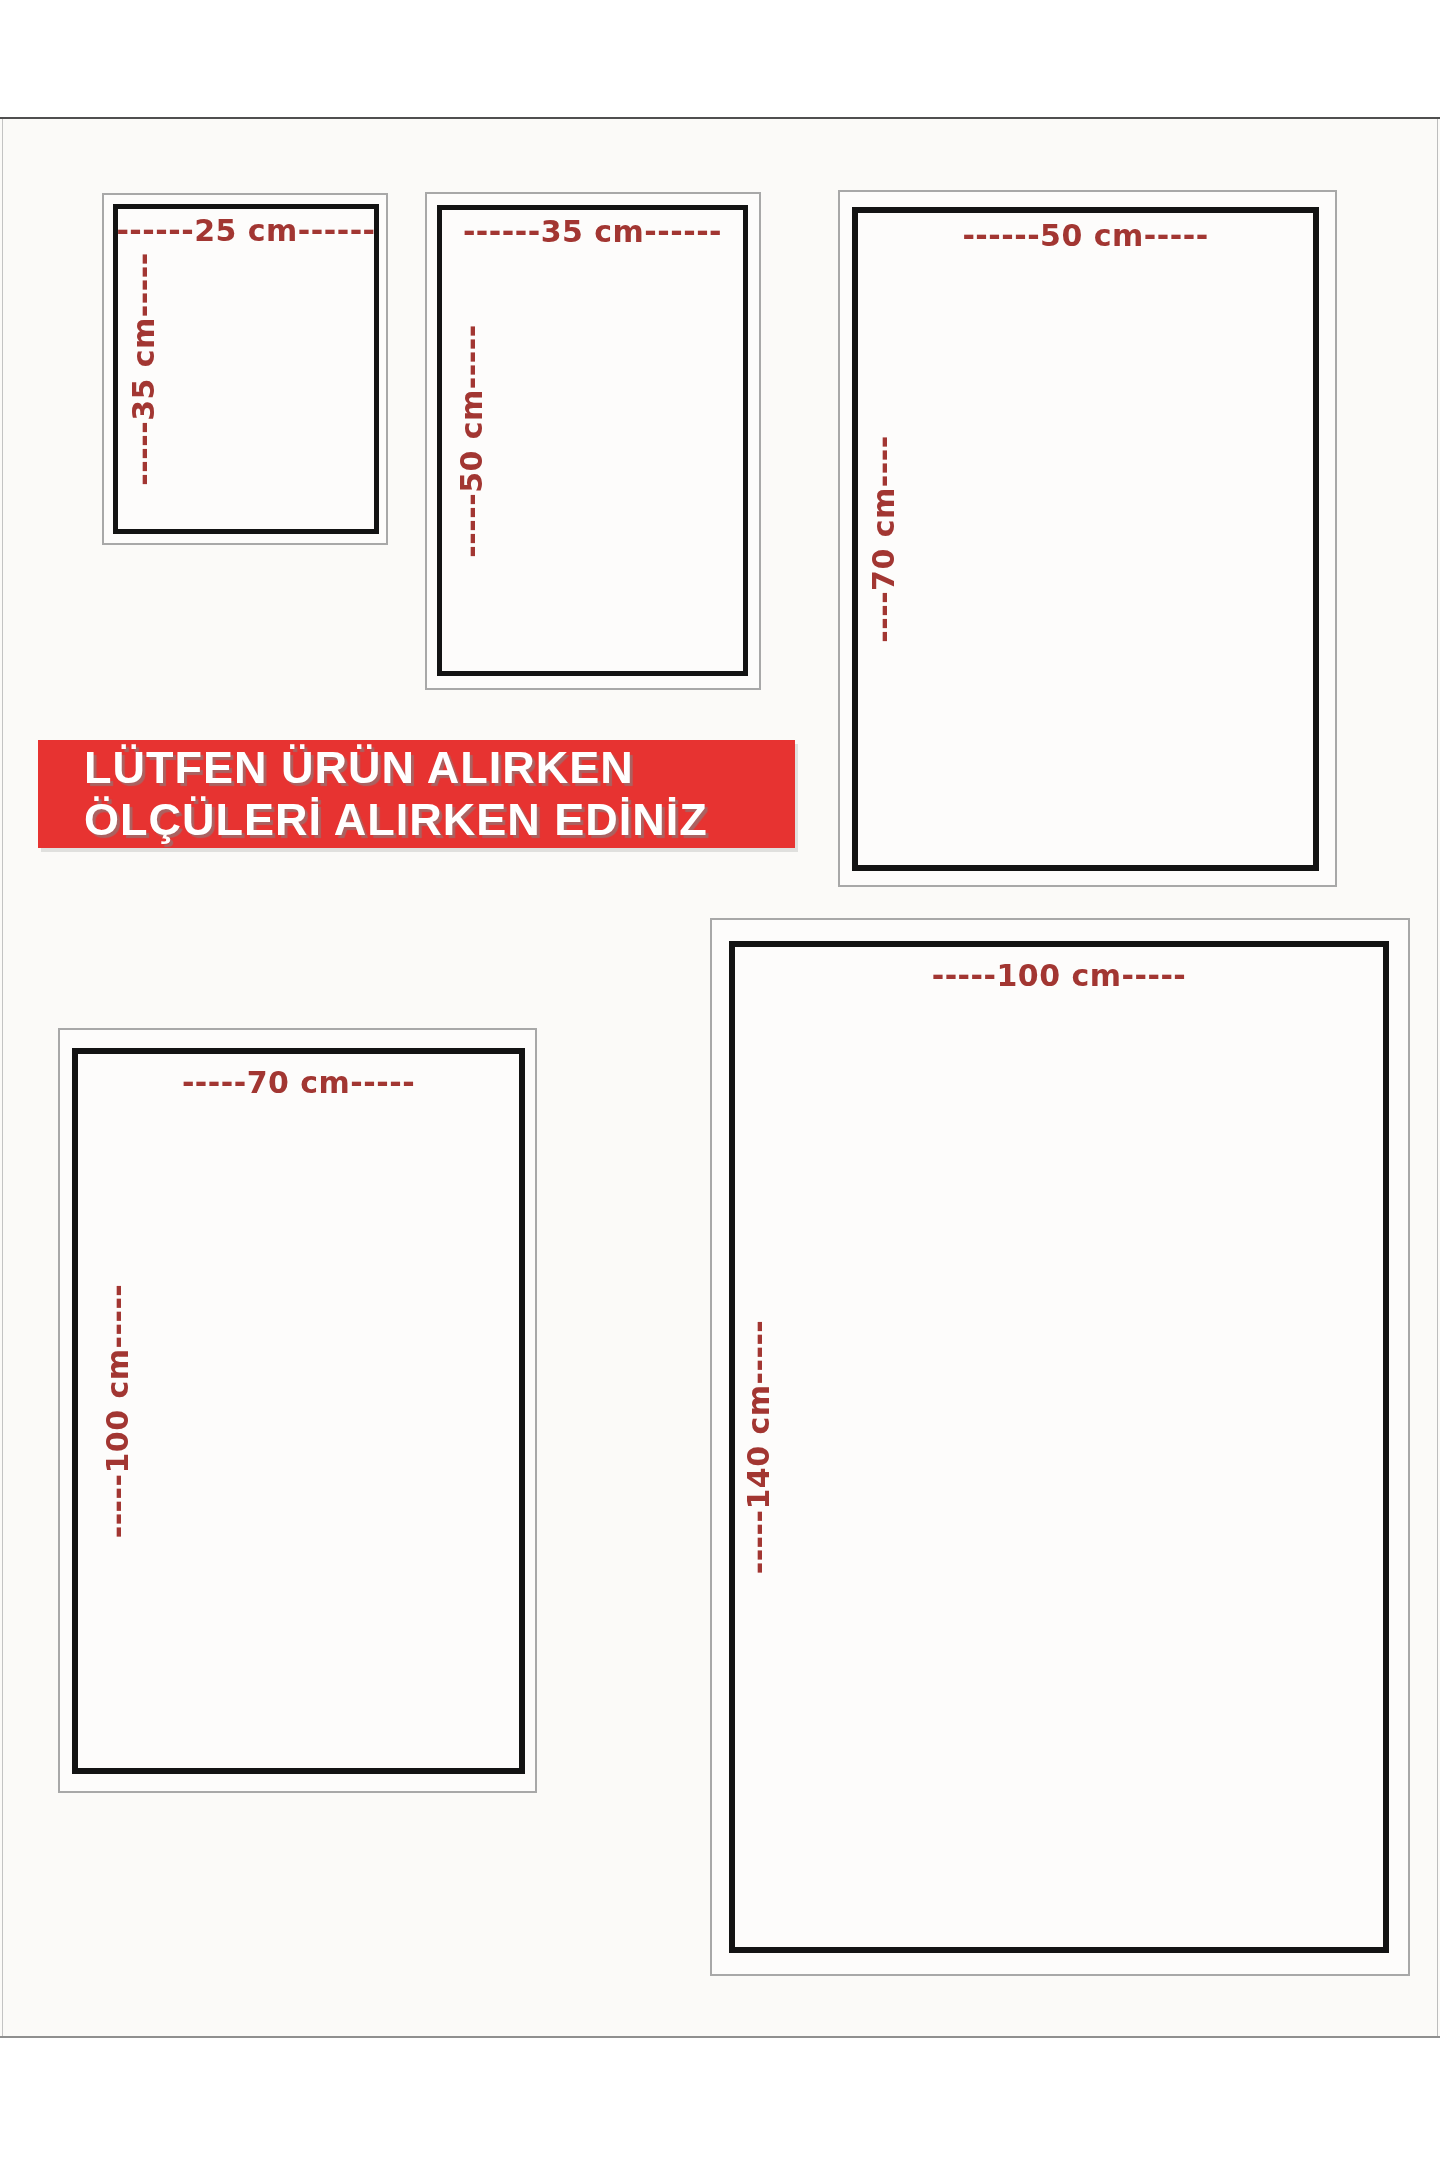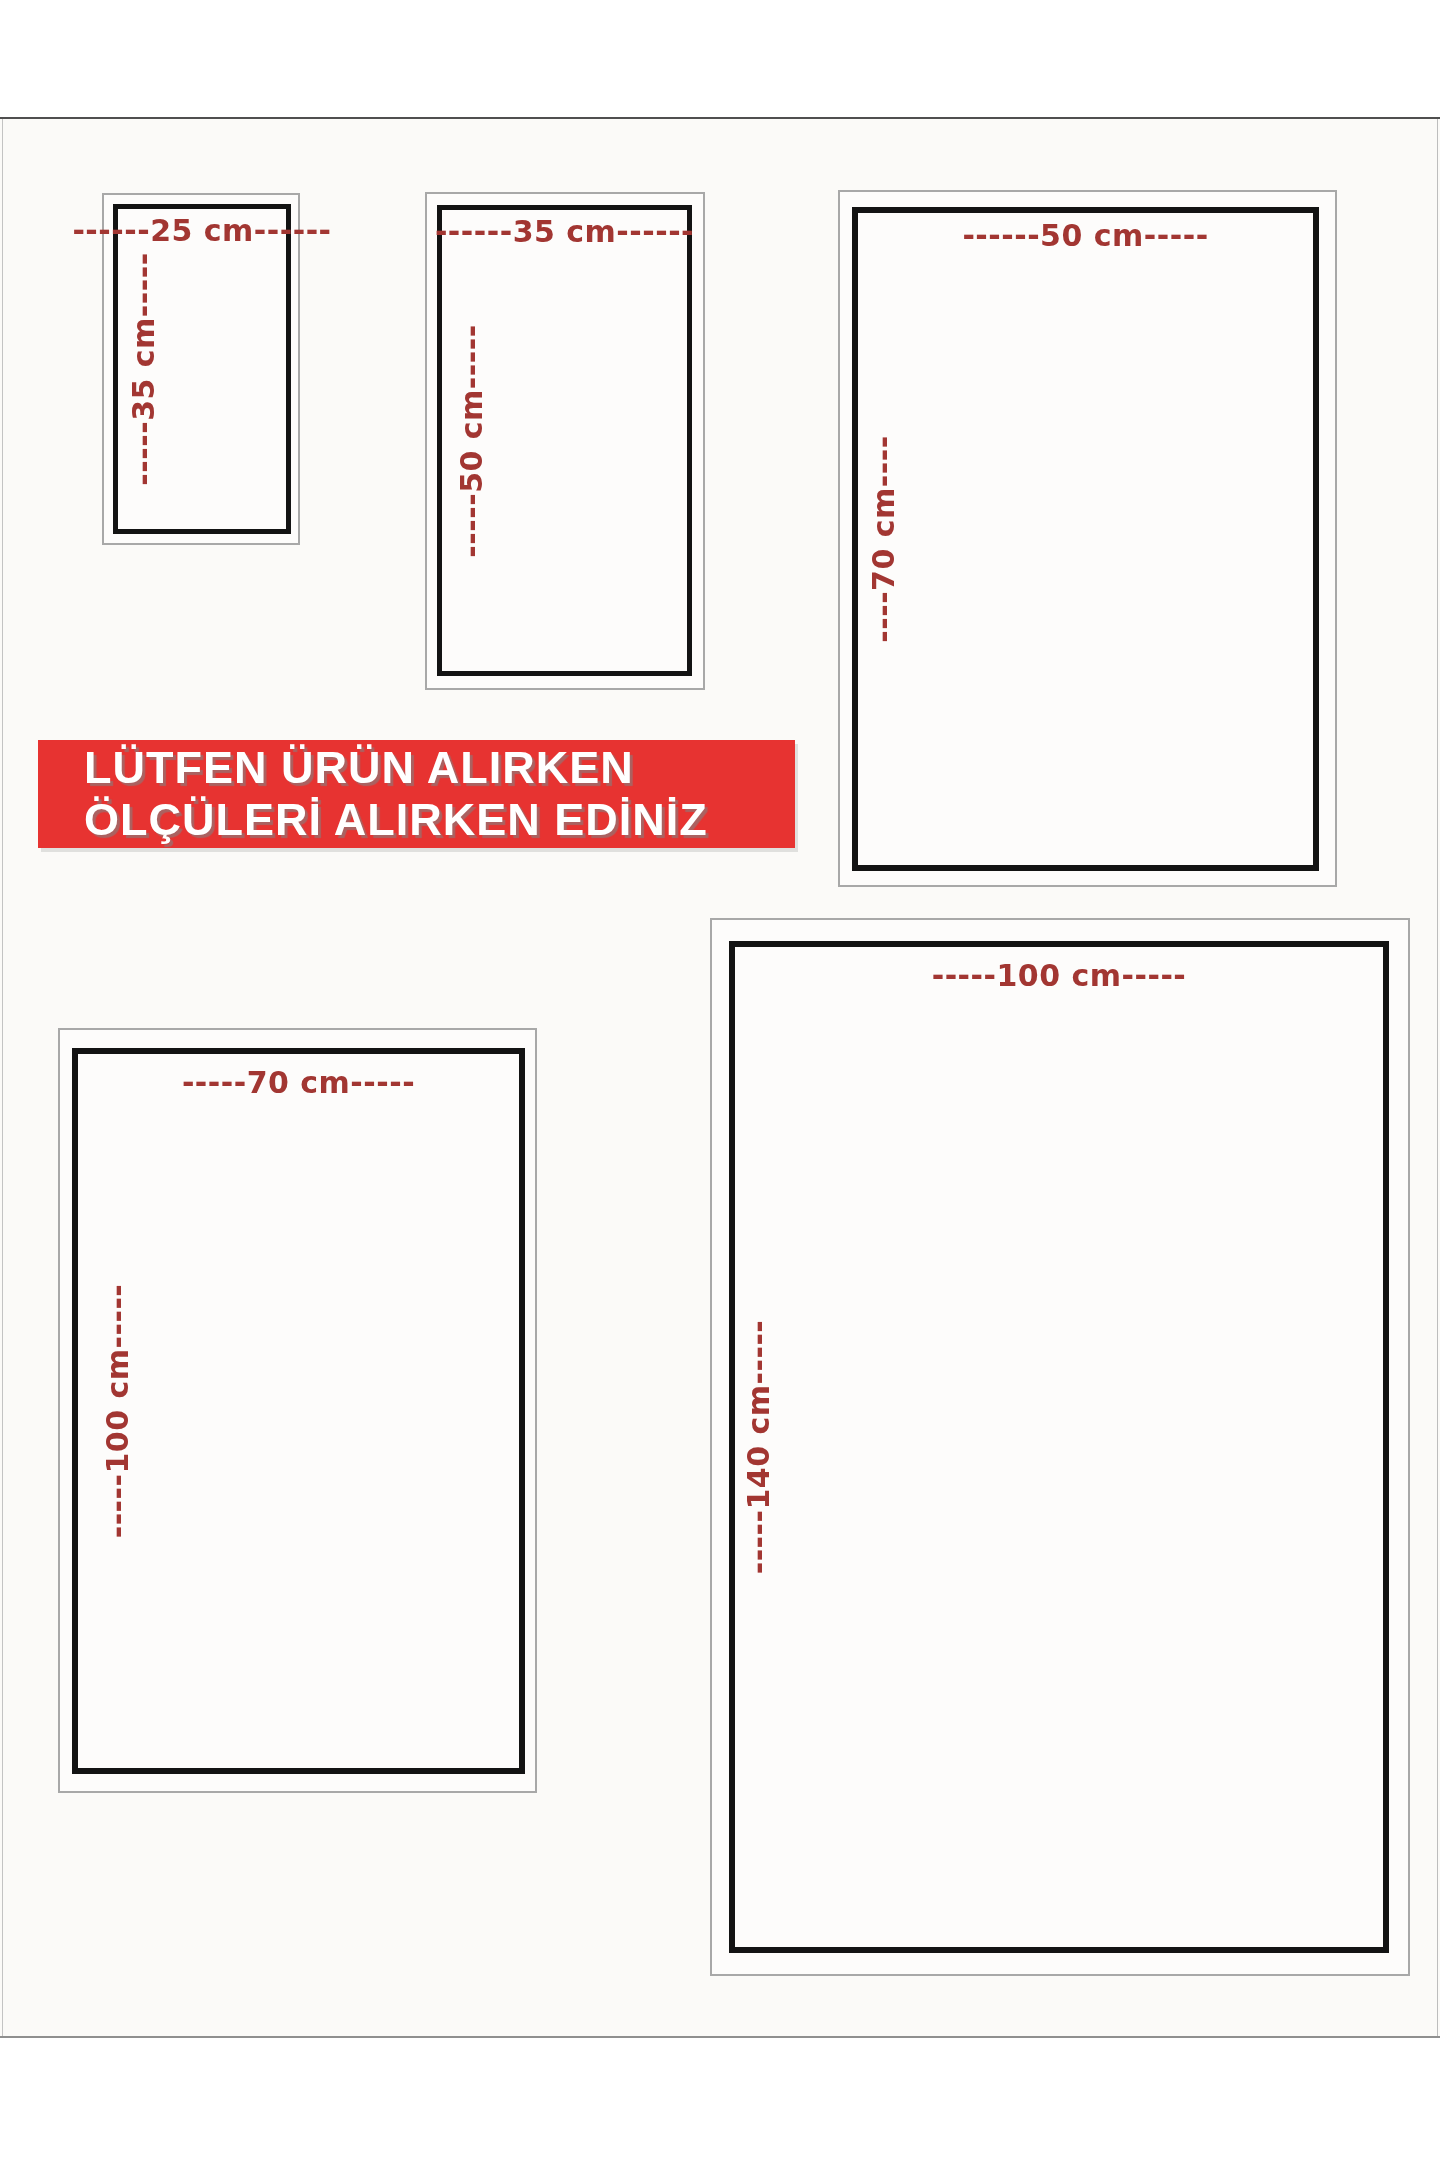--- a/index.html
+++ b/index.html
@@ -64,28 +64,28 @@
 <body>
 
 <div class="page">
 
   <div class="canvas"></div>
   <div class="edge-top"></div>
   <div class="edge-left"></div>
   <div class="edge-right"></div>
   <div class="edge-bottom"></div>
 
-  <div class="size-box" style="left:102px; top:193px; width:198px; height:352px;">
+  <div class="size-box" style="left:102px; top:193px; width:286px; height:352px;">
     <div class="black-frame" style="left:9px; top:9px; right:7px; bottom:9px; border-width:5px;">
       <div class="dim-top" style="top:7px;">------25 cm------</div>
       <div class="dim-side" style="left:26px;">-----35 cm-----</div>
     </div>
   </div>
 
-  <div class="size-box" style="left:425px; top:192px; width:280px; height:498px;">
+  <div class="size-box" style="left:425px; top:192px; width:336px; height:498px;">
     <div class="black-frame" style="left:10px; top:11px; right:11px; bottom:12px; border-width:5px;">
       <div class="dim-top" style="top:7px;">------35 cm------</div>
       <div class="dim-side" style="left:30px;">-----50 cm-----</div>
     </div>
   </div>
 
   <div class="size-box" style="left:838px; top:190px; width:499px; height:697px;">
     <div class="black-frame" style="left:12px; top:15px; right:16px; bottom:14px; border-width:6px;padding-left:32px;">
       <div class="dim-top" style="top:8px;">------50 cm-----</div>
       <div class="dim-side" style="left:26px;">----70 cm----</div>

